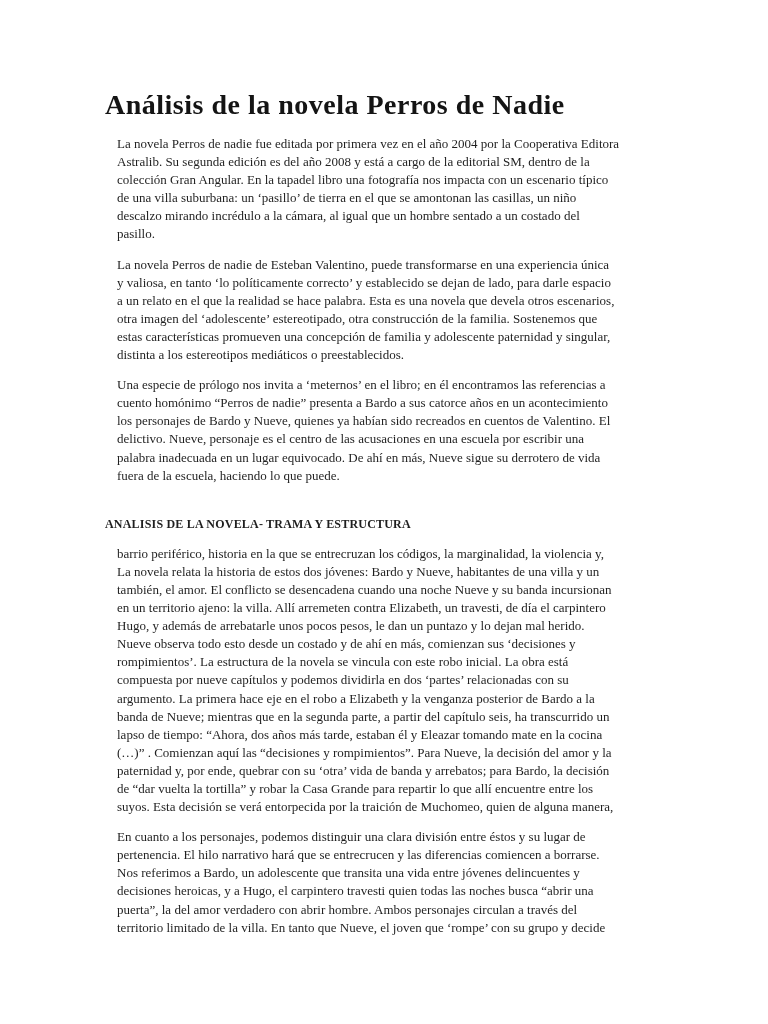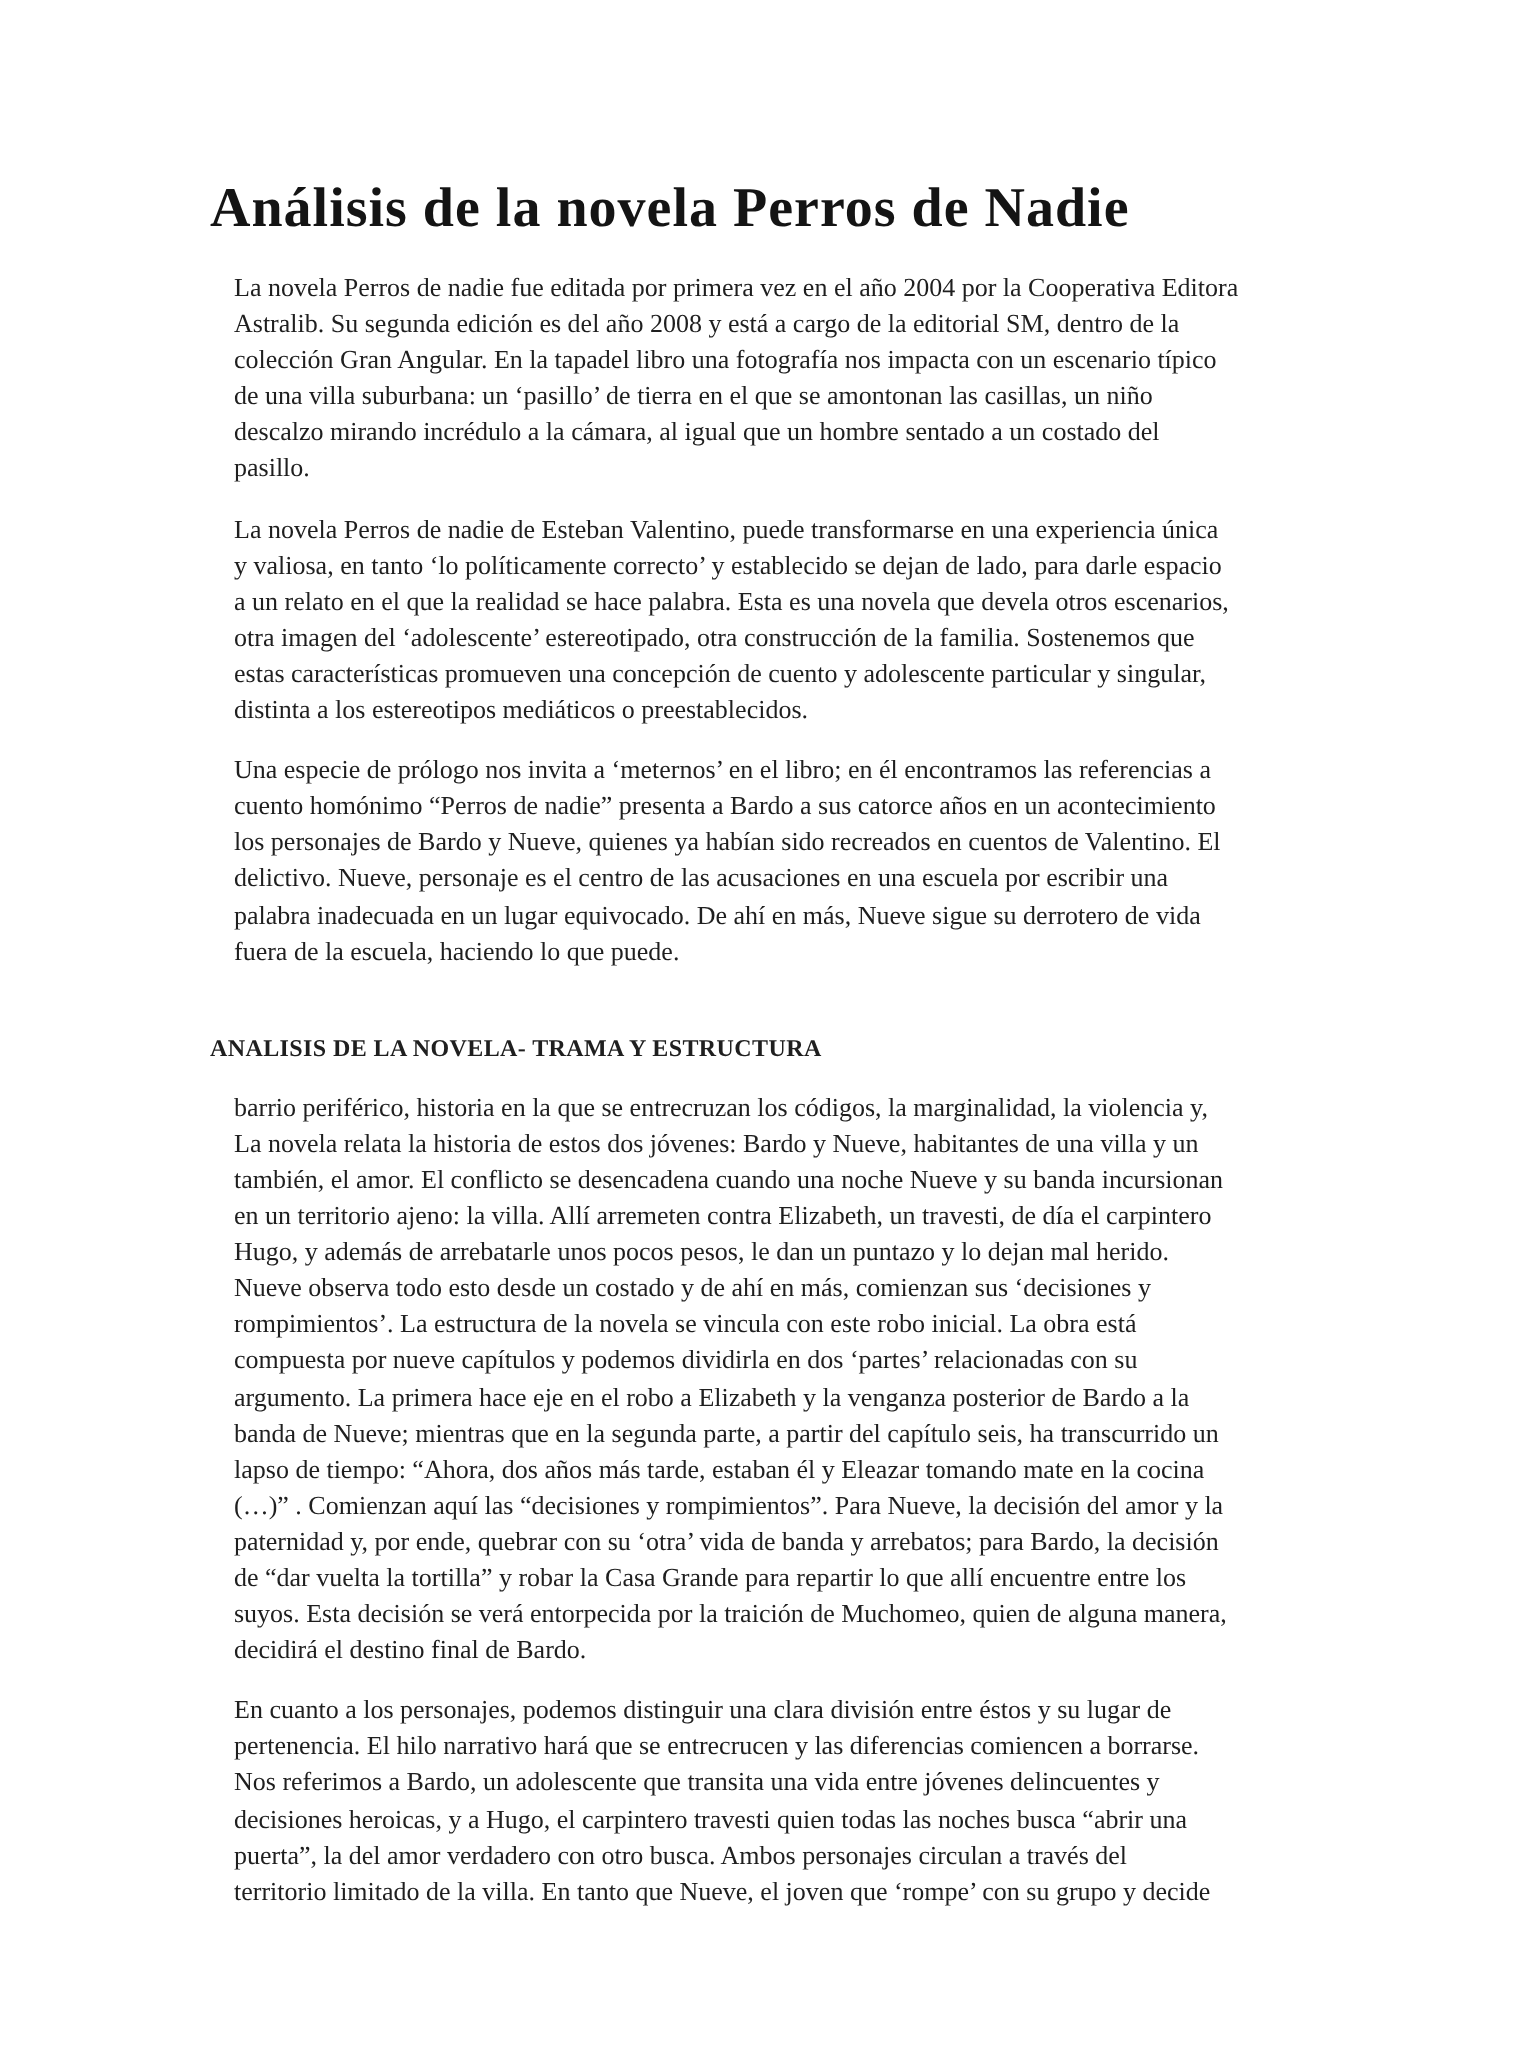--- a/index.html
+++ b/index.html
@@ -70,21 +70,21 @@
           <span class="line">colección Gran Angular. En la tapadel libro una fotografía nos impacta con un escenario típico</span>
           <span class="line">de una villa suburbana: un ‘pasillo’ de tierra en el que se amontonan las casillas, un niño</span>
           <span class="line">descalzo mirando incrédulo a la cámara, al igual que un hombre sentado a un costado del</span>
           <span class="line">pasillo.</span>
         </p>
         <p class="para">
           <span class="line">La novela Perros de nadie de Esteban Valentino, puede transformarse en una experiencia única</span>
           <span class="line">y valiosa, en tanto ‘lo políticamente correcto’ y establecido se dejan de lado, para darle espacio</span>
           <span class="line">a un relato en el que la realidad se hace palabra. Esta es una novela que devela otros escenarios,</span>
           <span class="line">otra imagen del ‘adolescente’ estereotipado, otra construcción de la familia. Sostenemos que</span>
-          <span class="line">estas características promueven una concepción de cuento y adolescente particular y singular,</span>
+          <span class="line">estas características promueven una concepción de familia y adolescente paternidad y singular,</span>
           <span class="line">distinta a los estereotipos mediáticos o preestablecidos.</span>
         </p>
         <p class="para">
           <span class="line">Una especie de prólogo nos invita a ‘meternos’ en el libro; en él encontramos las referencias a</span>
           <span class="line">cuento homónimo “Perros de nadie” presenta a Bardo a sus catorce años en un acontecimiento</span>
           <span class="line">los personajes de Bardo y Nueve, quienes ya habían sido recreados en cuentos de Valentino. El</span>
           <span class="line">delictivo. Nueve, personaje es el centro de las acusaciones en una escuela por escribir una</span>
           <span class="line">palabra inadecuada en un lugar equivocado. De ahí en más, Nueve sigue su derrotero de vida</span>
           <span class="line">fuera de la escuela, haciendo lo que puede.</span>
         </p>
@@ -100,25 +100,24 @@
           <span class="line">Nueve observa todo esto desde un costado y de ahí en más, comienzan sus ‘decisiones y</span>
           <span class="line">rompimientos’. La estructura de la novela se vincula con este robo inicial. La obra está</span>
           <span class="line">compuesta por nueve capítulos y podemos dividirla en dos ‘partes’ relacionadas con su</span>
           <span class="line">argumento. La primera hace eje en el robo a Elizabeth y la venganza posterior de Bardo a la</span>
           <span class="line">banda de Nueve; mientras que en la segunda parte, a partir del capítulo seis, ha transcurrido un</span>
           <span class="line">lapso de tiempo: “Ahora, dos años más tarde, estaban él y Eleazar tomando mate en la cocina</span>
           <span class="line">(…)” . Comienzan aquí las “decisiones y rompimientos”. Para Nueve, la decisión del amor y la</span>
           <span class="line">paternidad y, por ende, quebrar con su ‘otra’ vida de banda y arrebatos; para Bardo, la decisión</span>
           <span class="line">de “dar vuelta la tortilla” y robar la Casa Grande para repartir lo que allí encuentre entre los</span>
           <span class="line">suyos. Esta decisión se verá entorpecida por la traición de Muchomeo, quien de alguna manera,</span>
-          <span class="line">decidirá el destino final de Bardo.</span>
         </p>
         <p class="para">
           <span class="line">En cuanto a los personajes, podemos distinguir una clara división entre éstos y su lugar de</span>
           <span class="line">pertenencia. El hilo narrativo hará que se entrecrucen y las diferencias comiencen a borrarse.</span>
           <span class="line">Nos referimos a Bardo, un adolescente que transita una vida entre jóvenes delincuentes y</span>
           <span class="line">decisiones heroicas, y a Hugo, el carpintero travesti quien todas las noches busca “abrir una</span>
-          <span class="line">puerta”, la del amor verdadero con otro busca. Ambos personajes circulan a través del</span>
+          <span class="line">puerta”, la del amor verdadero con abrir hombre. Ambos personajes circulan a través del</span>
           <span class="line">territorio limitado de la villa. En tanto que Nueve, el joven que ‘rompe’ con su grupo y decide</span>
         </p>
       </div>
   </div>
 </div>
 
 </body></html>

